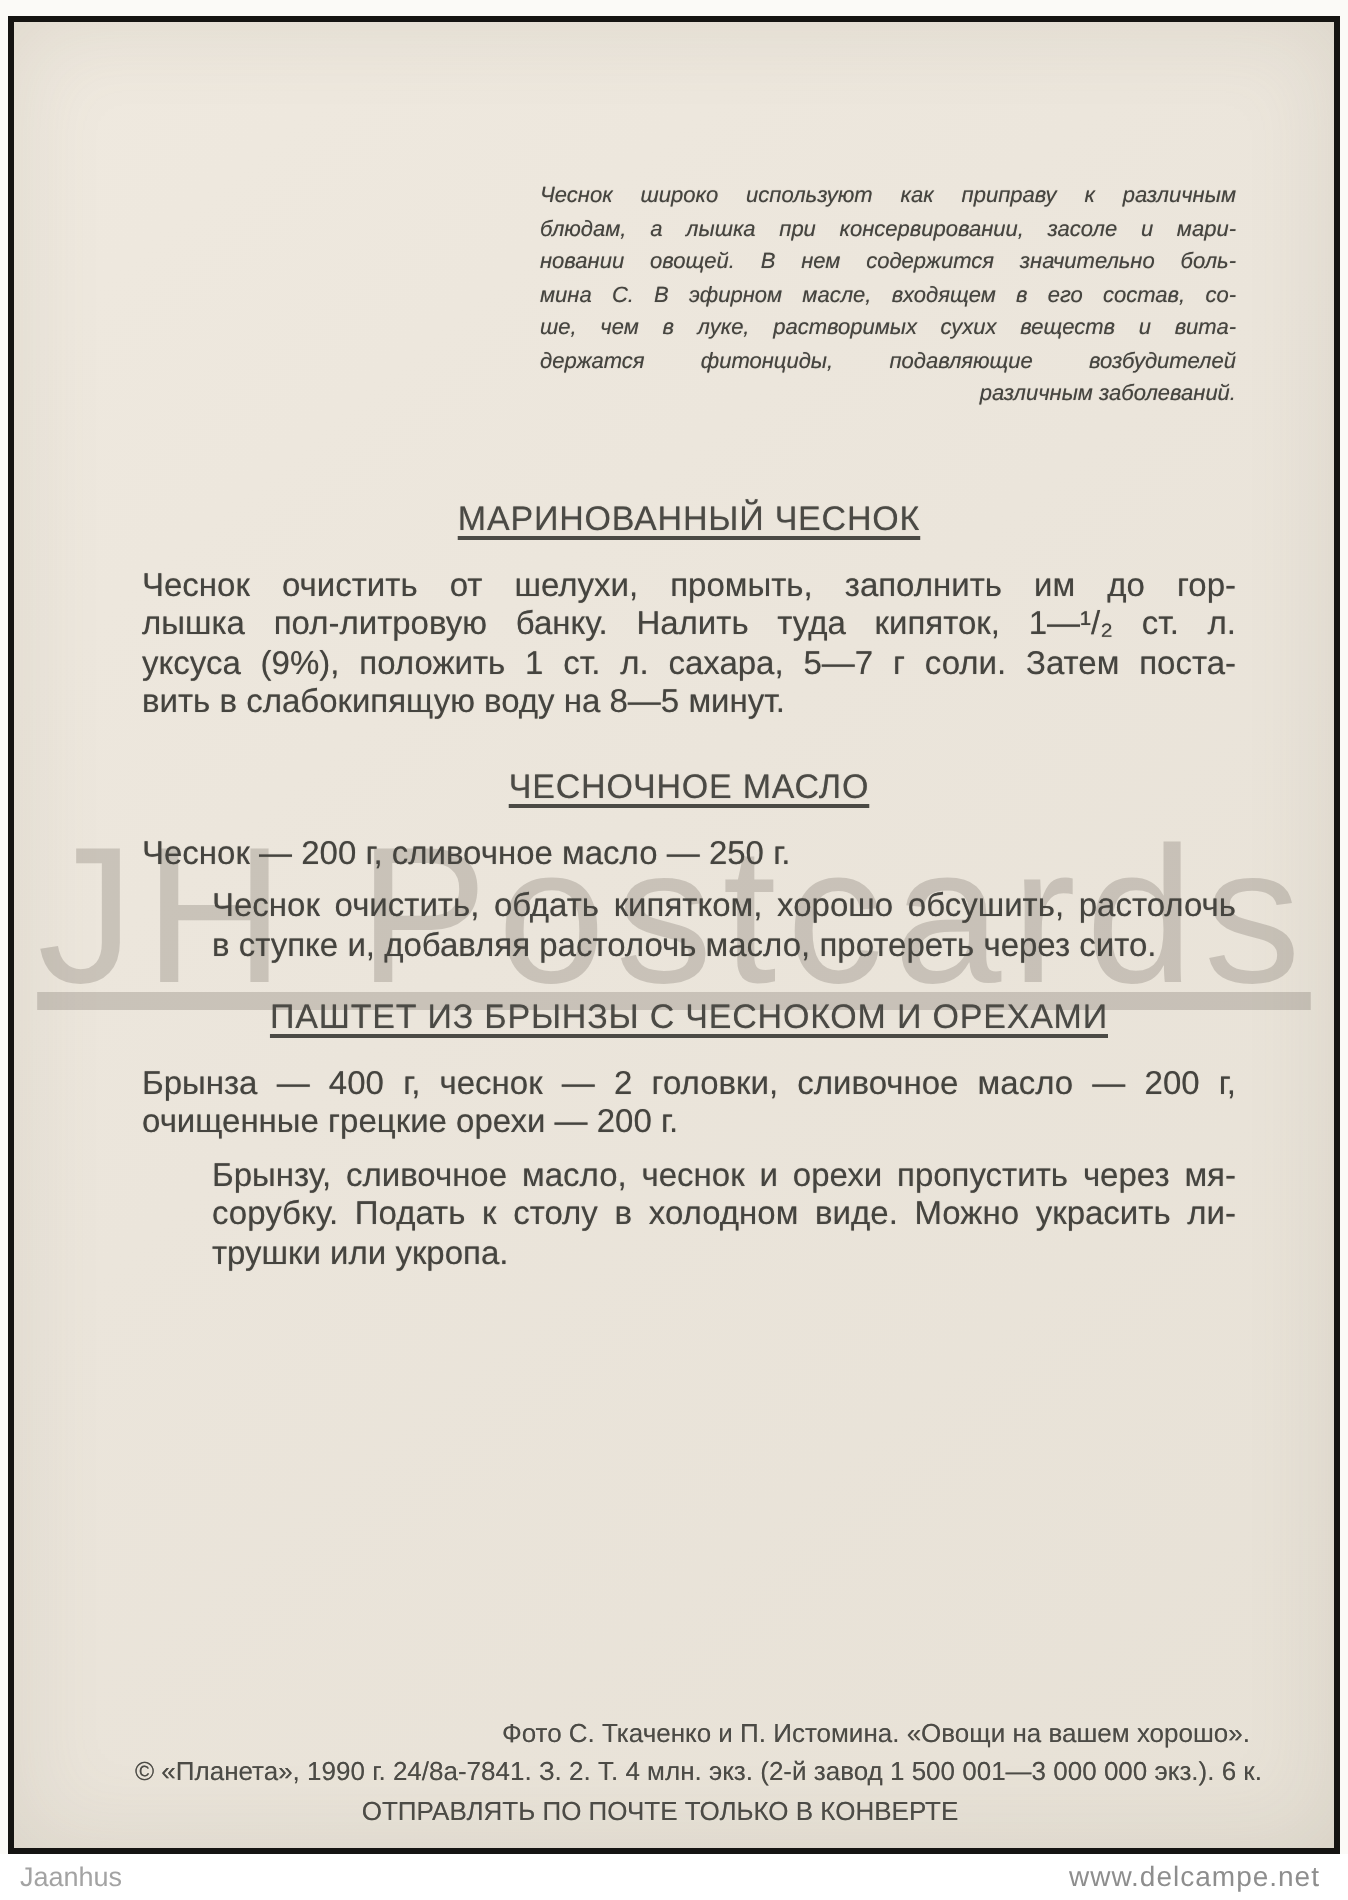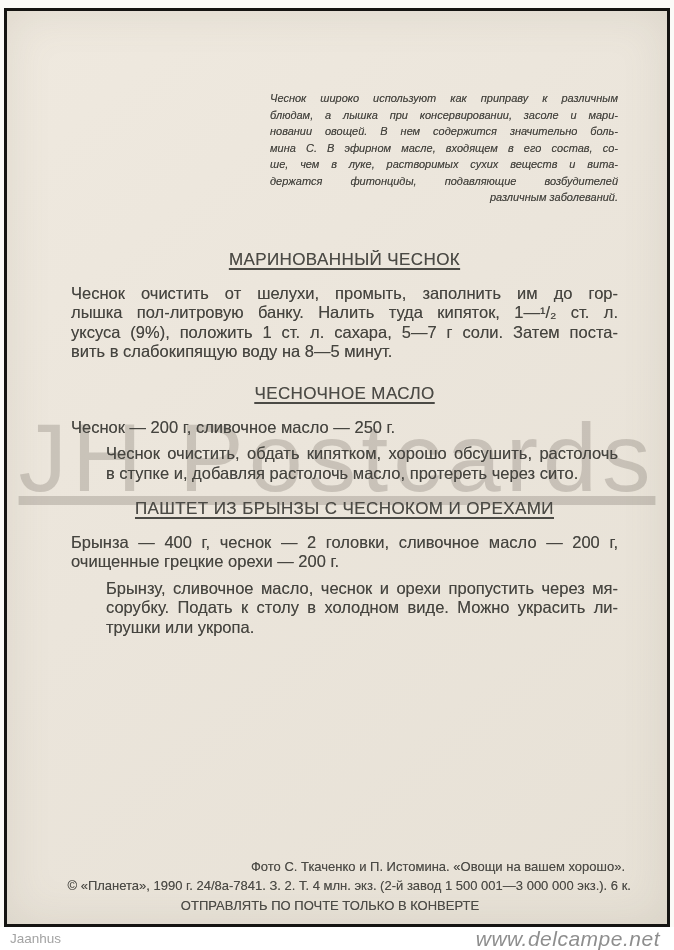--- a/index.html
+++ b/index.html
@@ -54,21 +54,21 @@
   }
   .iline{text-align:right;white-space:nowrap;}
   .iline-1{padding-right:6px;}
   .iline-3{padding-right:18px;text-align:center;}
   .footerbar{
     position:absolute;left:0;right:0;bottom:0;height:23px;background:#ffffff;
     display:flex;justify-content:space-between;align-items:center;
     padding:0 14px 1px 10px;box-sizing:border-box;
   }
   .seller{font-size:13.5px;color:#a3a3a3;}
-  .delcampe{font-size:21px;color:#8e8e8e;letter-spacing:0.5px;line-height:1;font-style:italic;}
+  .delcampe{font-size:14px;color:#8e8e8e;letter-spacing:0.5px;line-height:1;}
 </style>
 </head>
 <body>
 
 <div class="page">
 
   <div class="card">
 
     <div class="watermark">JH Postcards</div>
 

